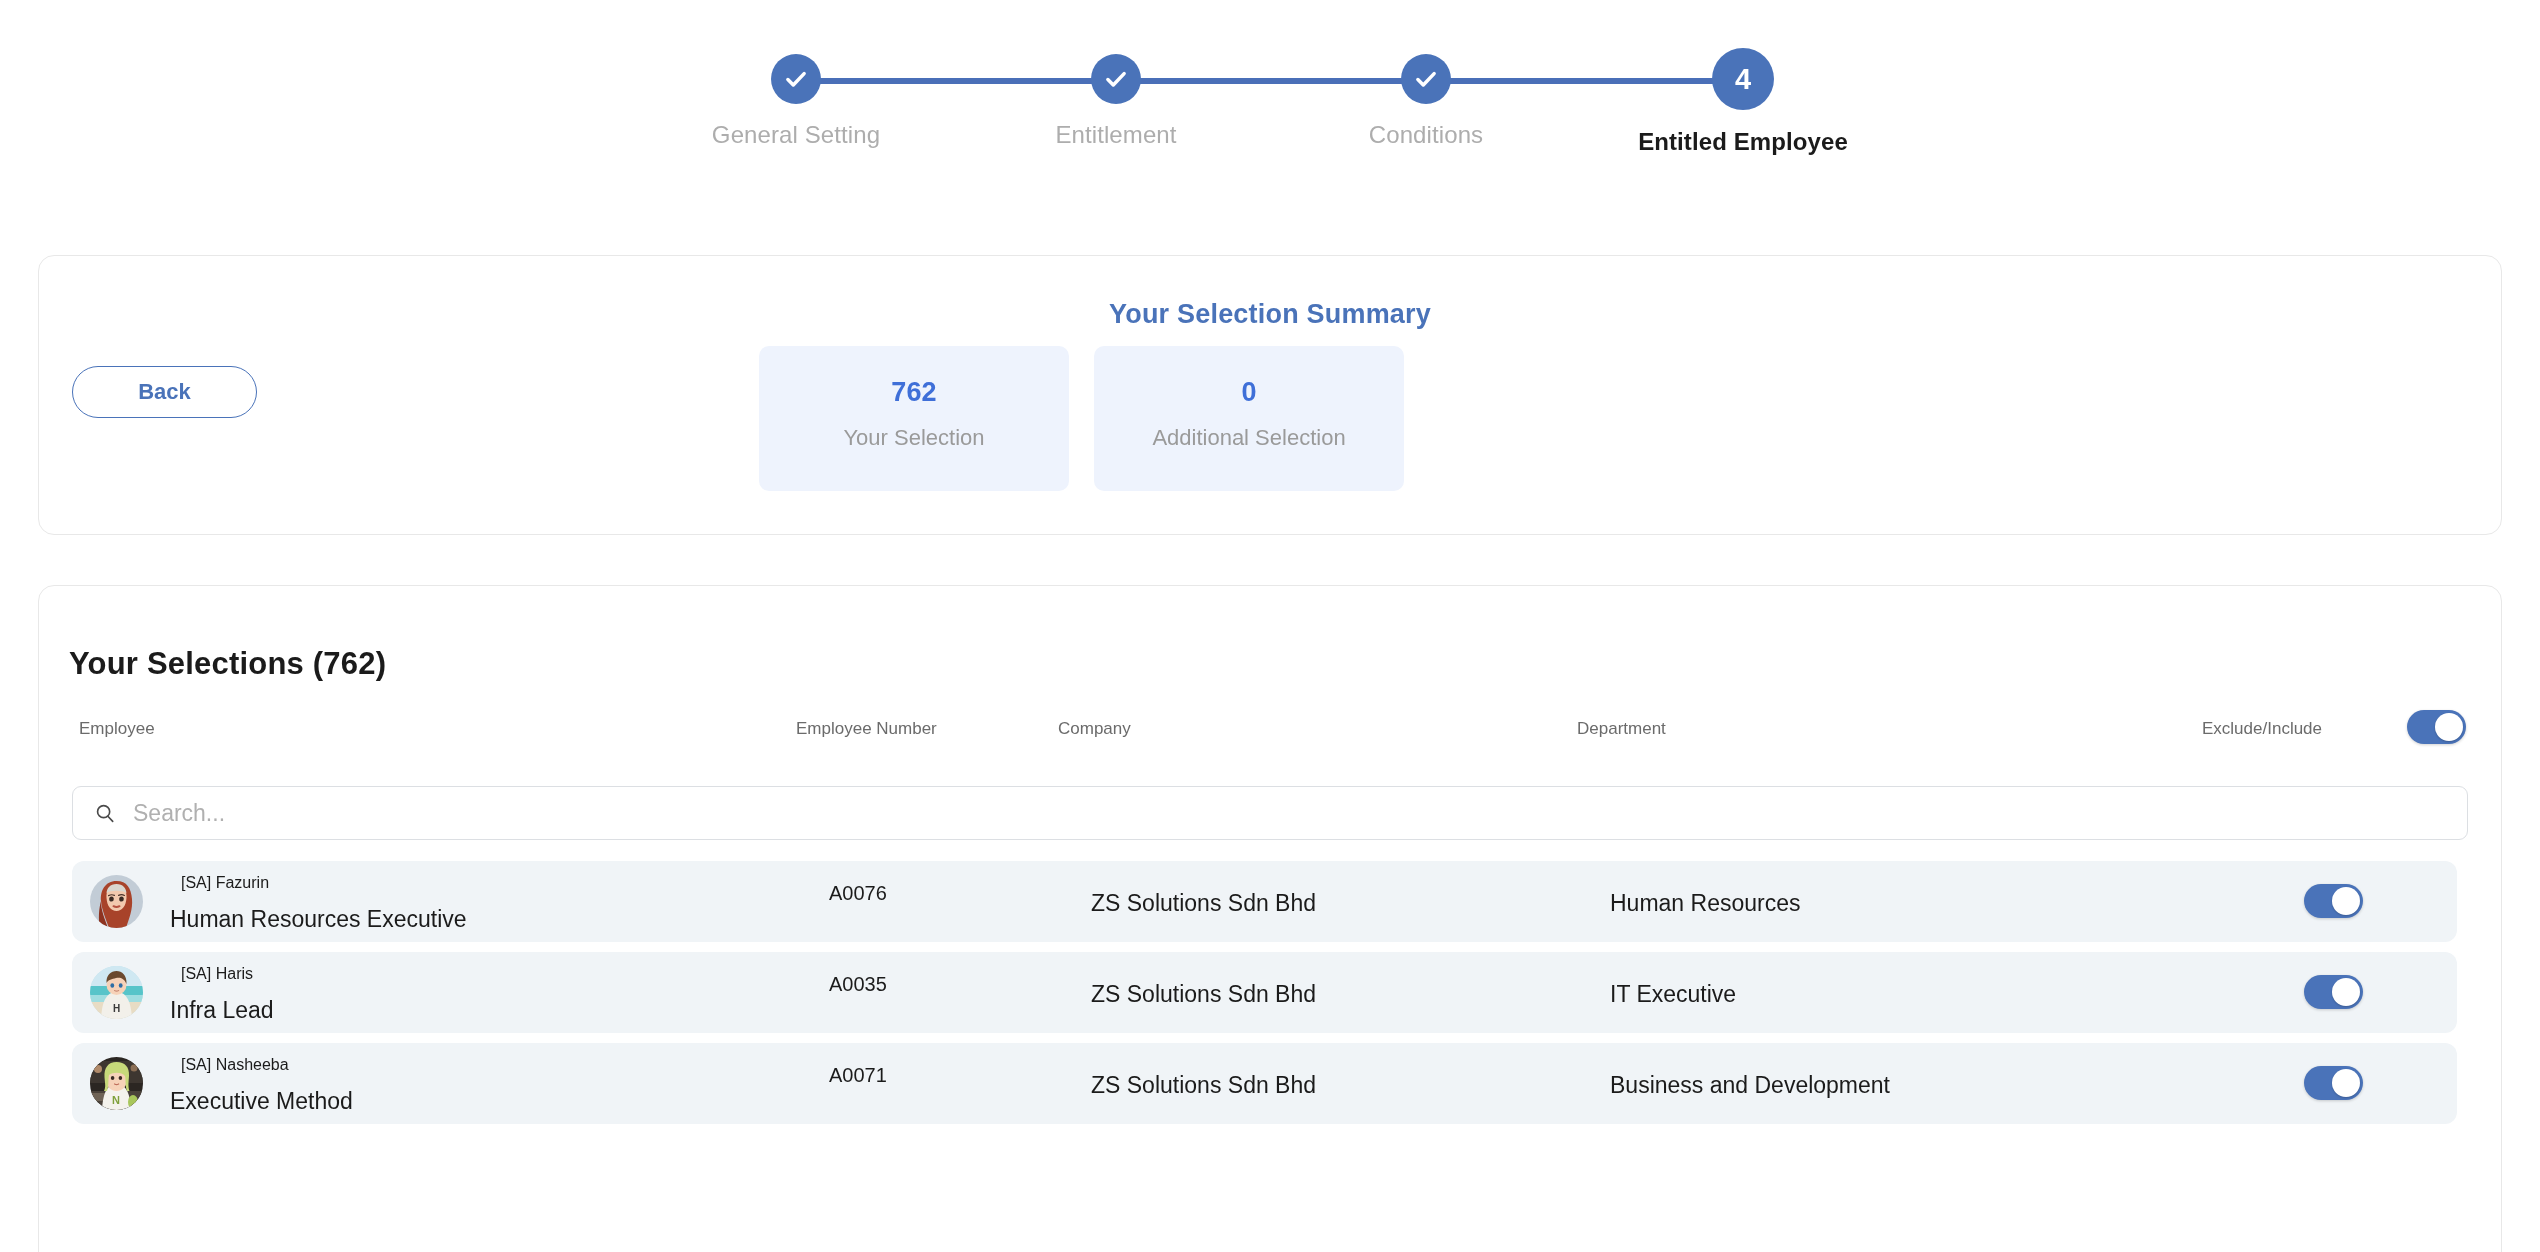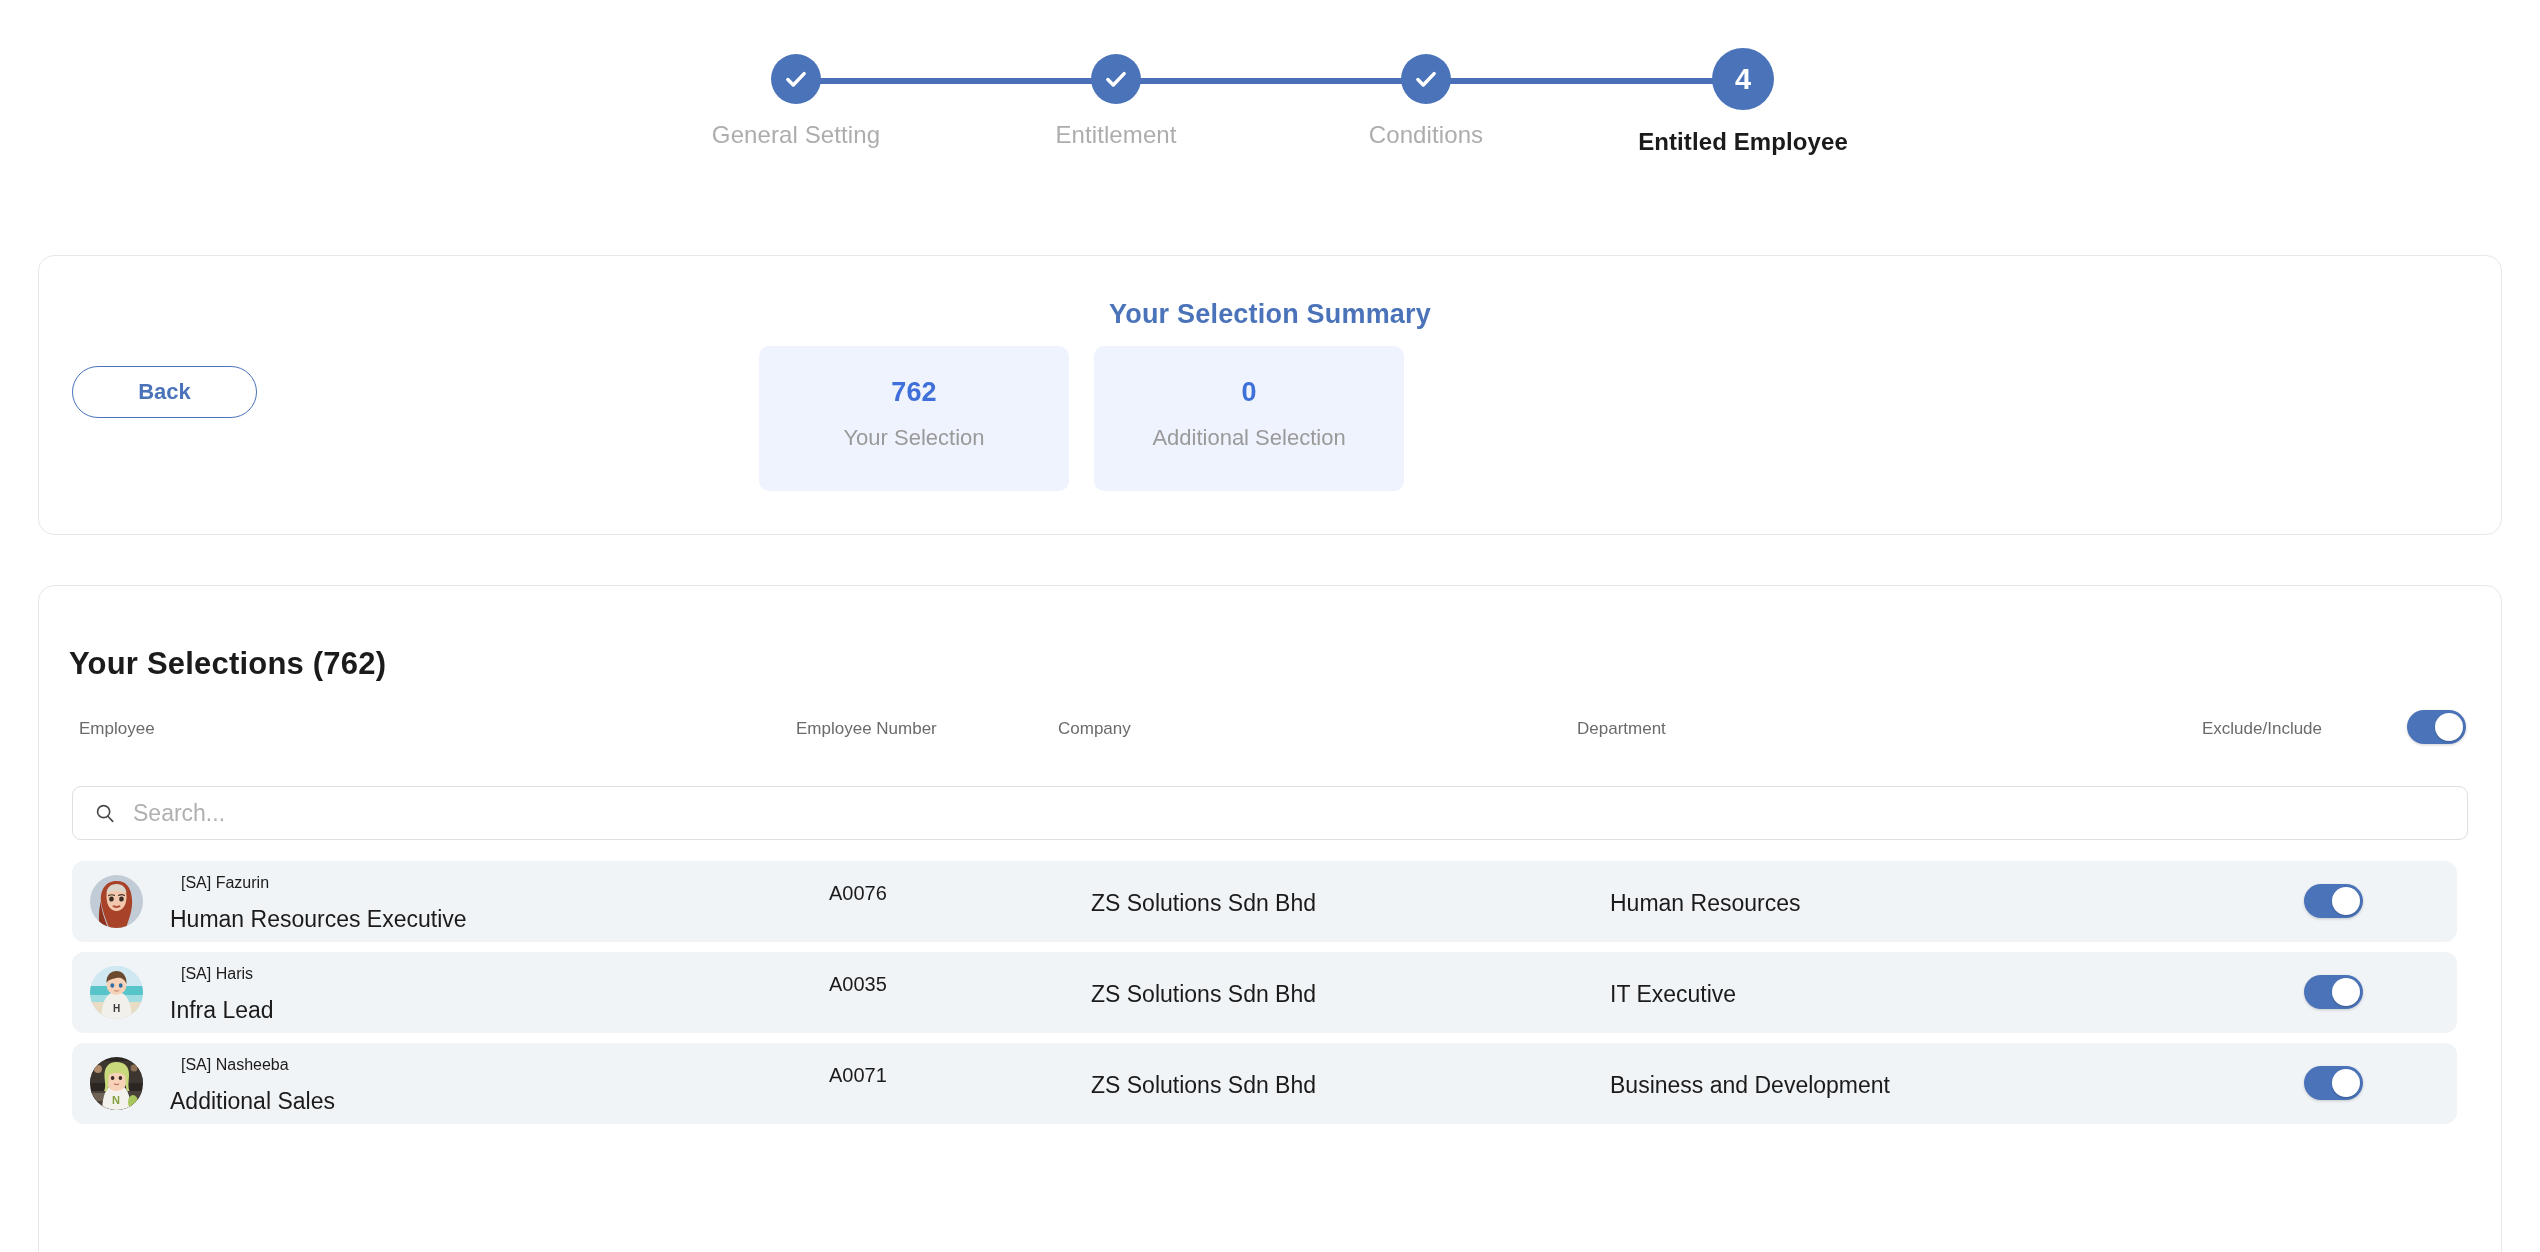--- a/index.html
+++ b/index.html
@@ -503,21 +503,21 @@
             <path d="M26.5 7 C18.5 7 15 13 15.5 21 C16 29 20 34 26.5 34 C33 34 37 29 37.5 21 C38 13 34.5 7 26.5 7 Z" fill="#F6D2B8"></path>
             <path d="M26.5 5 C18 5 14 11 14.5 20 C15 27 16 30 14 34 L17 34 C19 29 18 22 19 18 C23 15 32 15 35 19 C36 23 35 29 37 34 L39.5 34 C38 30 38.5 26 39 19 C39.5 10 35 5 26.5 5 Z" fill="#C7D97A"></path>
             <ellipse cx="22.6" cy="21" rx="1.8" ry="2.1" fill="#3a2b24"></ellipse>
             <ellipse cx="30.4" cy="21" rx="1.8" ry="2.1" fill="#3a2b24"></ellipse>
             <path d="M24.6 27 q2 1.3 4 0" stroke="#C0705C" stroke-width="1.3" fill="none" stroke-linecap="round"></path>
             <text x="26" y="47" font-family="Liberation Sans, sans-serif" font-size="11" font-weight="bold" fill="#7FA03A" text-anchor="middle">N</text>
             <ellipse cx="43" cy="45" rx="5" ry="7" fill="#A8C65B"></ellipse>
           </svg>
         </div>
         <div class="row-name">[SA] Nasheeba</div>
-        <div class="row-role">Additional Sales</div>
+        <div class="row-role">Executive Method</div>
         <div class="row-empnumber">A0071</div>
         <div class="row-company">ZS Solutions Sdn Bhd</div>
         <div class="row-department">Business and Development</div>
         <div class="row-toggle">
           <div class="toggle">
             <div class="knob"></div>
           </div>
         </div>
       </div>
 

